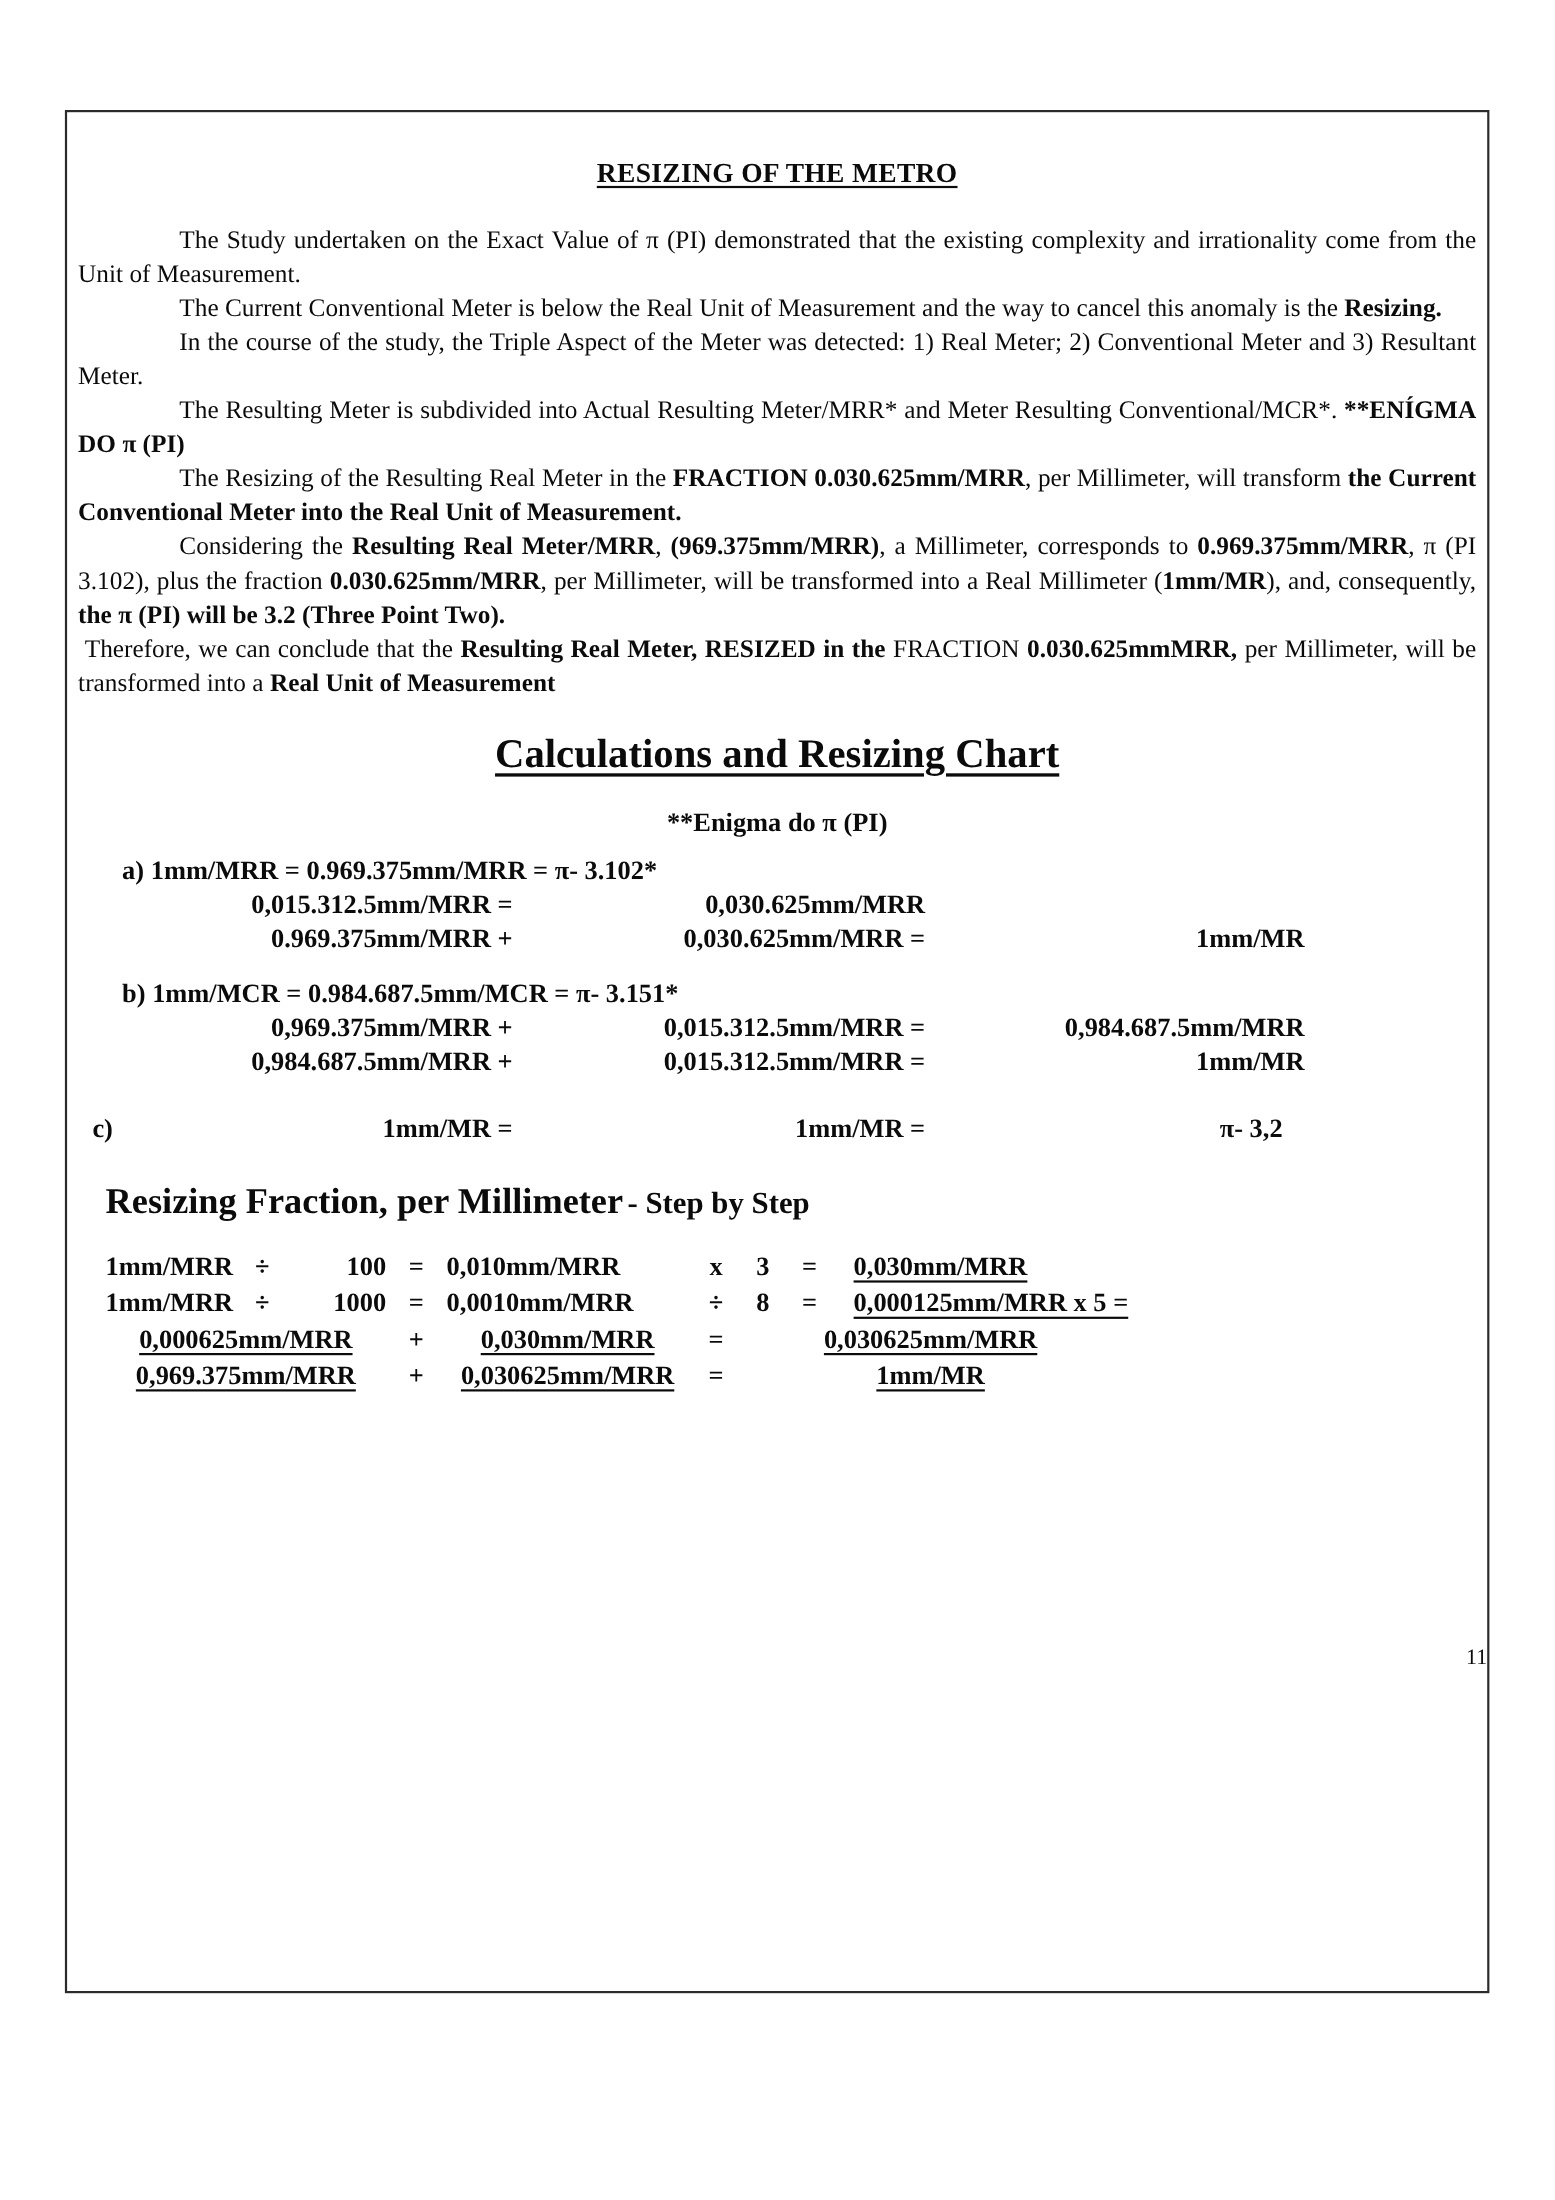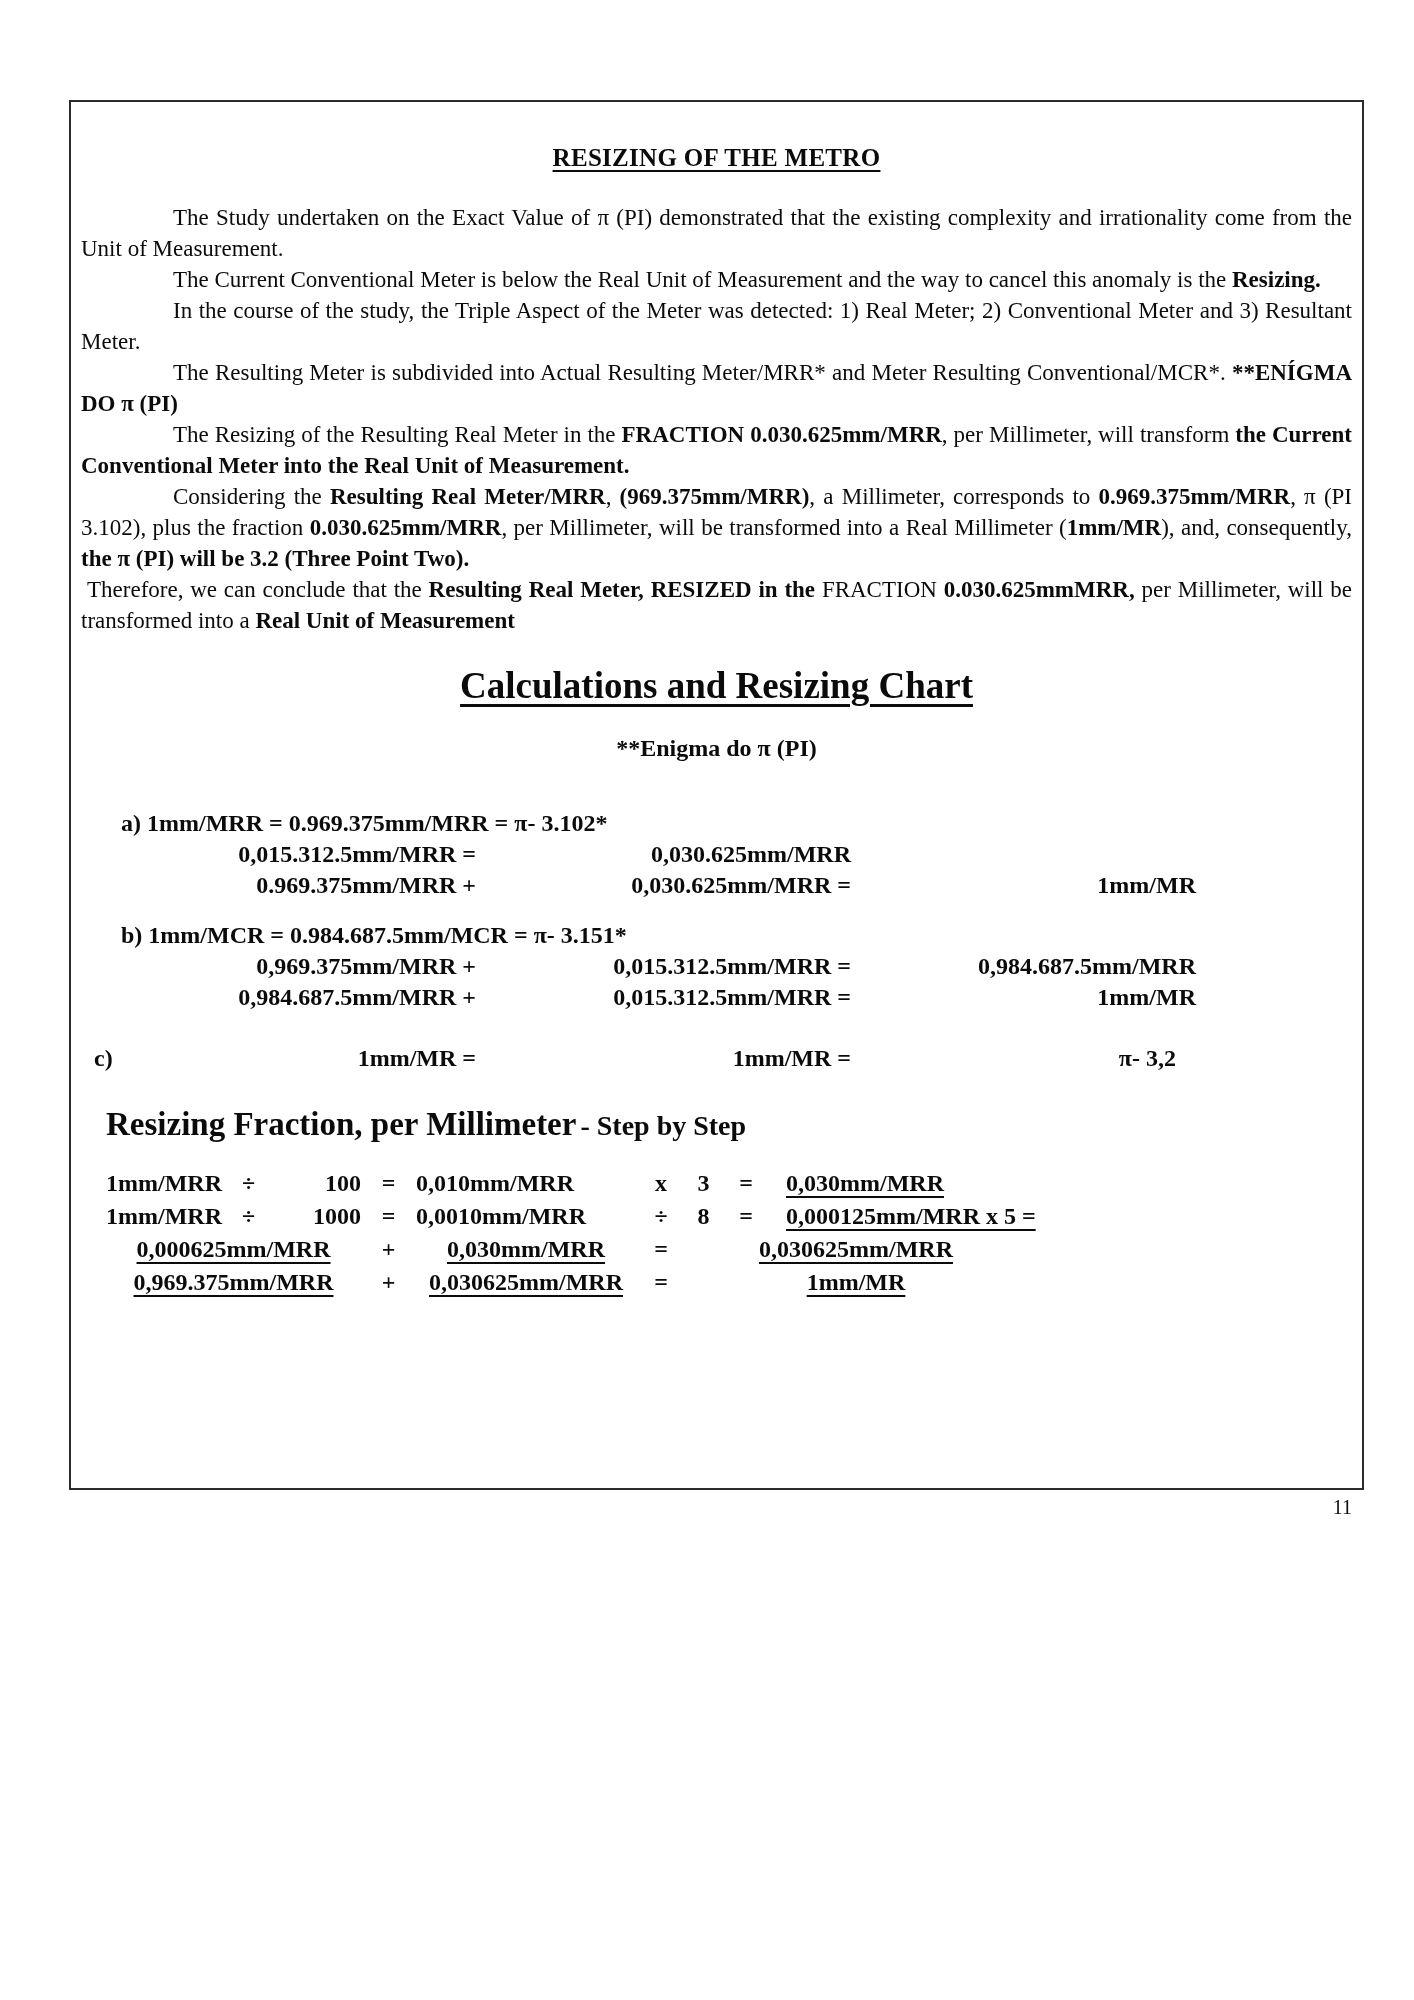--- a/index.html
+++ b/index.html
@@ -6,37 +6,37 @@
   html, body { margin: 0; padding: 0; }
   body {
     width: 1414px; height: 2000px;
     background: #ffffff;
     color: #0b0b0b;
     font-family: "Liberation Serif", "DejaVu Serif", serif;
     position: relative;
   }
   .frame {
     position: absolute;
-    left: 69px; top: 100px;
-    width: 1295px; height: 1390px;
+    left: 59px; top: 100px;
+    width: 1295px; height: 1712px;
     border: 2px solid #2b2b2b;
     padding: 42px 10px 0 10px;
     background: #ffffff;
   }
   .title { text-align: center; font-weight: bold; font-size: 25px; margin-bottom: 30px; letter-spacing: 0.3px; }
   .u { text-decoration: underline; text-decoration-thickness: 2px; text-underline-offset: 4px; }
   .para { margin: 0; font-size: 23px; line-height: 31px; text-align: justify; }
   .ind { text-indent: 92px; }
   .ind-sm { text-indent: 6px; }
   .b { font-weight: bold; }
   .calc-heading { text-align: center; font-weight: bold; font-size: 37px; margin-top: 28px; }
   .calc-heading .u { text-decoration-thickness: 3px; text-underline-offset: 6px; }
   .calc-sub { text-align: center; font-weight: bold; font-size: 24px; margin-top: 28px; }
   .calcblock { font-weight: bold; font-size: 24px; line-height: 31px; }
-  .mt38 { margin-top: 46px; }
+  .mt38 { margin-top: 15px; }
   .mt32 { margin-top: 19px; }
   .mt30 { margin-top: 30px; }
   .calc-line1 { margin-left: 40px; }
   .calcrow { display: grid; grid-template-columns: 395px 375px 345px; }
   .calcrow > span { text-align: right; white-space: nowrap; }
   .calcrow-c { display: grid; grid-template-columns: 80px 315px 375px 345px; font-weight: bold; font-size: 24px; line-height: 31px; }
   .calcrow-c .lbl { text-align: left; padding-left: 13px; }
   .calcrow-c > span { text-align: right; white-space: nowrap; }
   .calcrow-c .pr { padding-right: 20px; }
   .frac-heading { margin-top: 32px; margin-left: 25px; font-weight: bold; }

